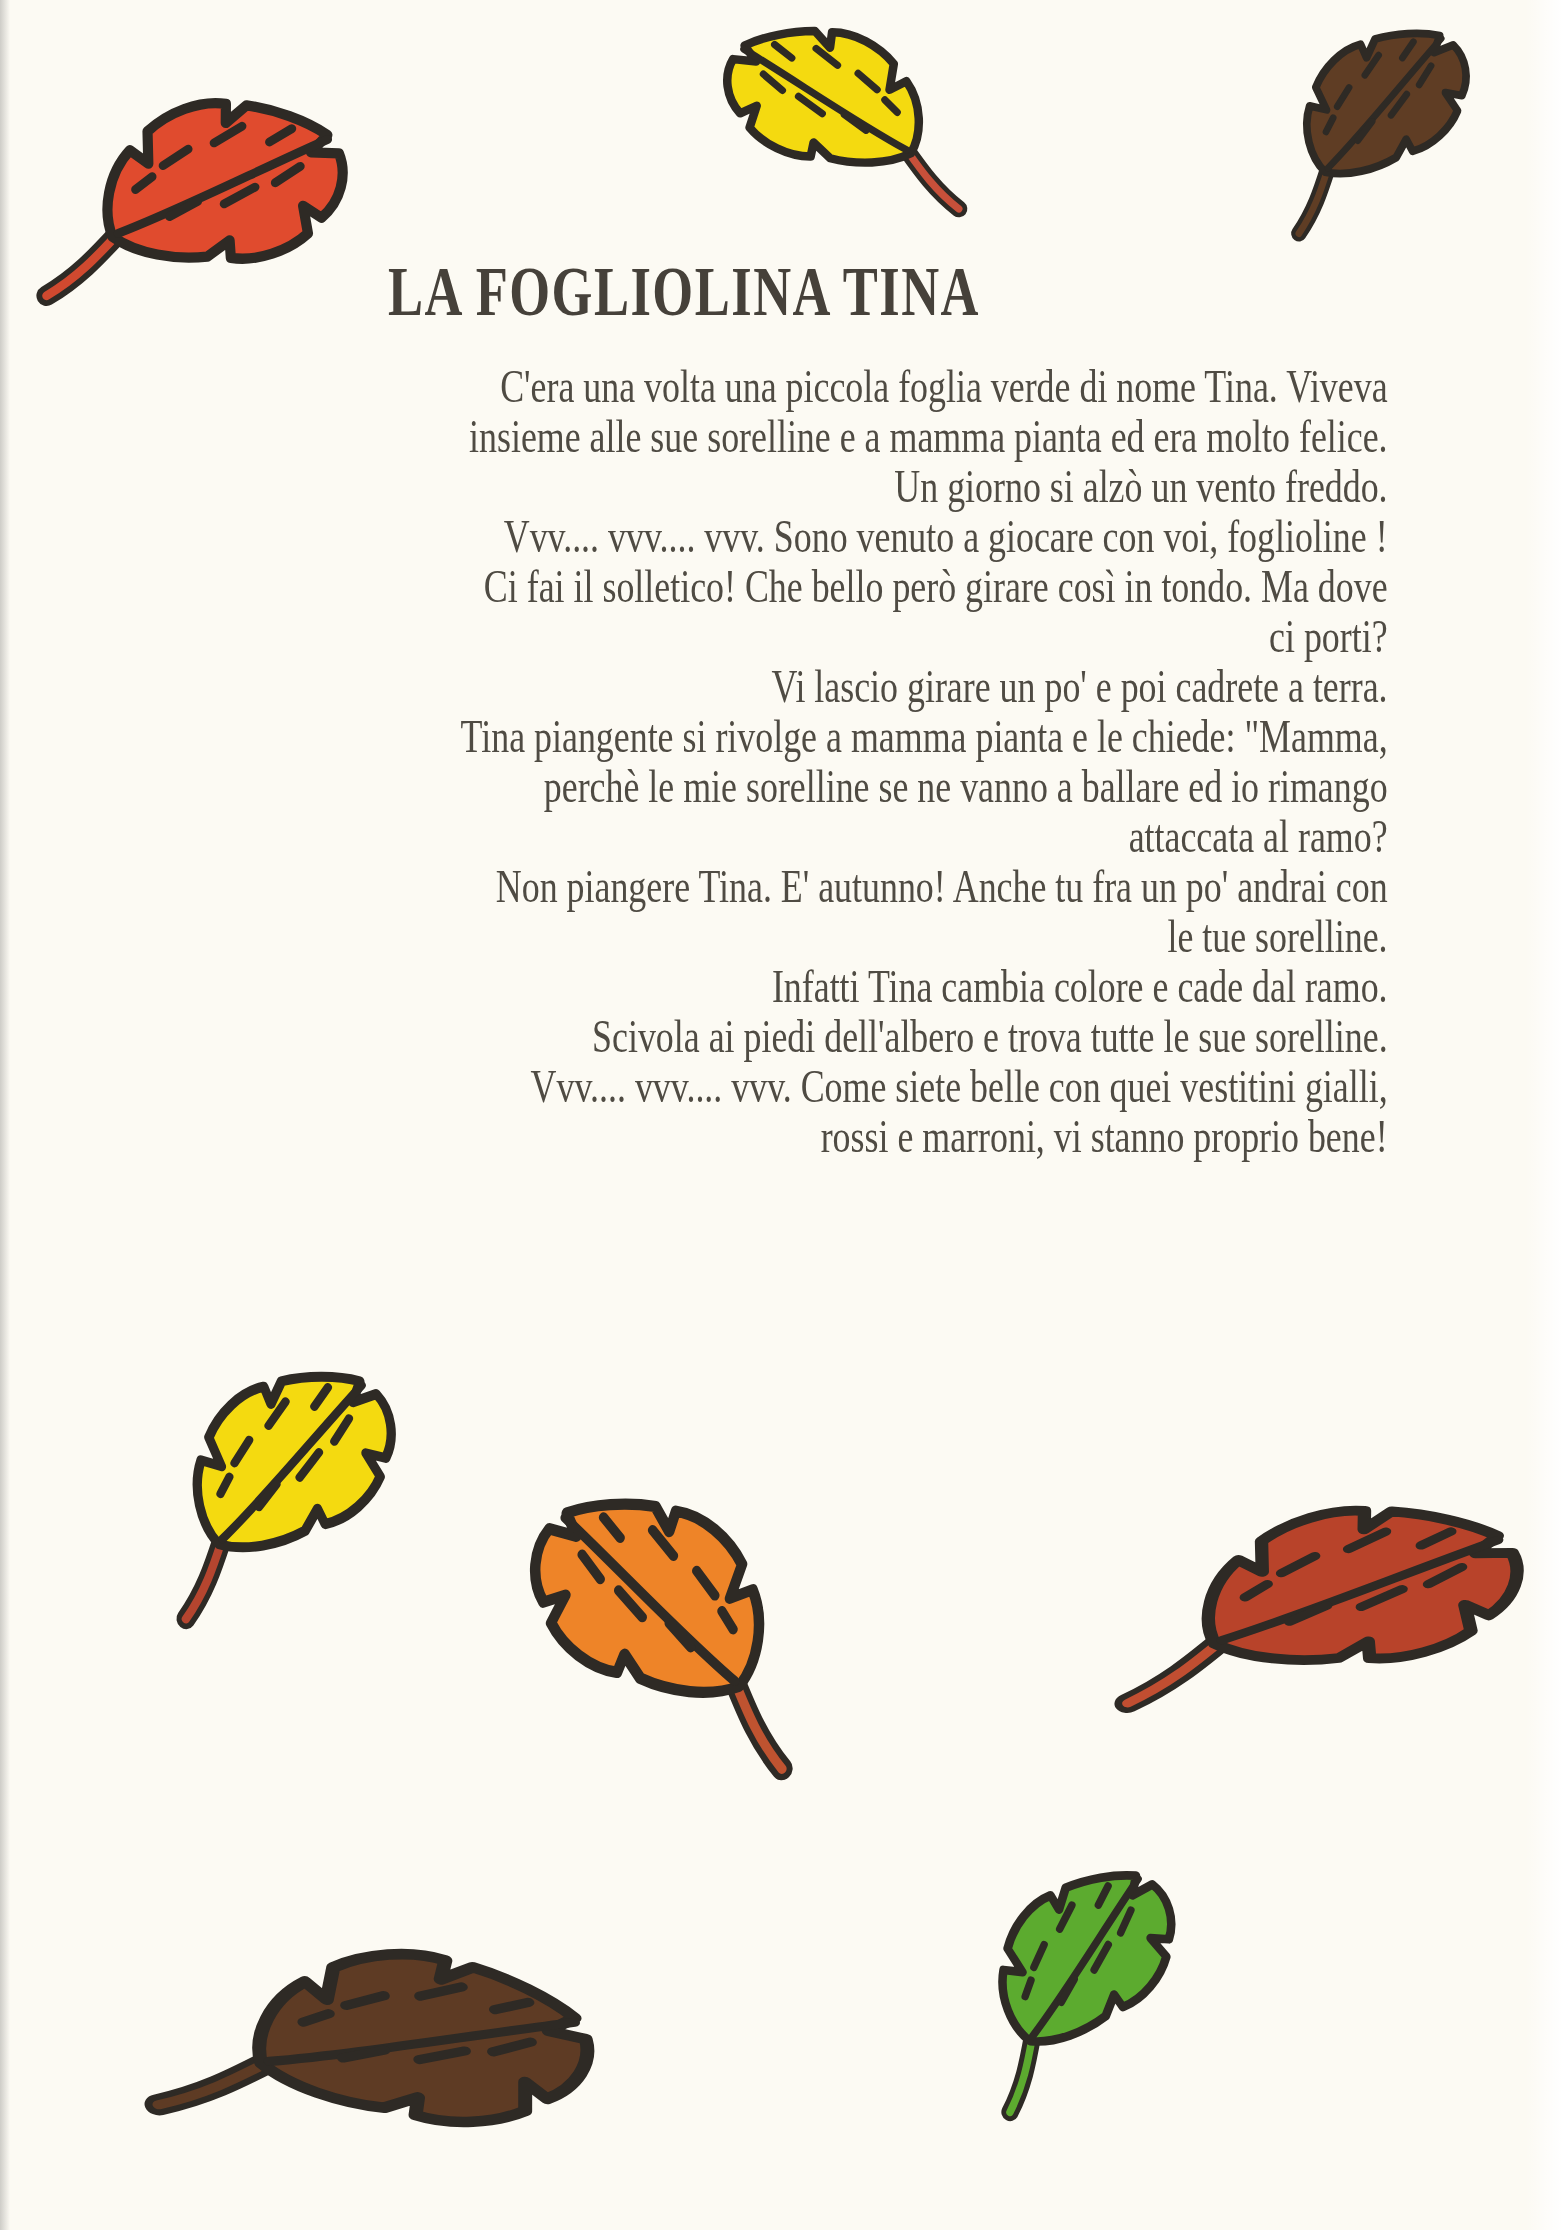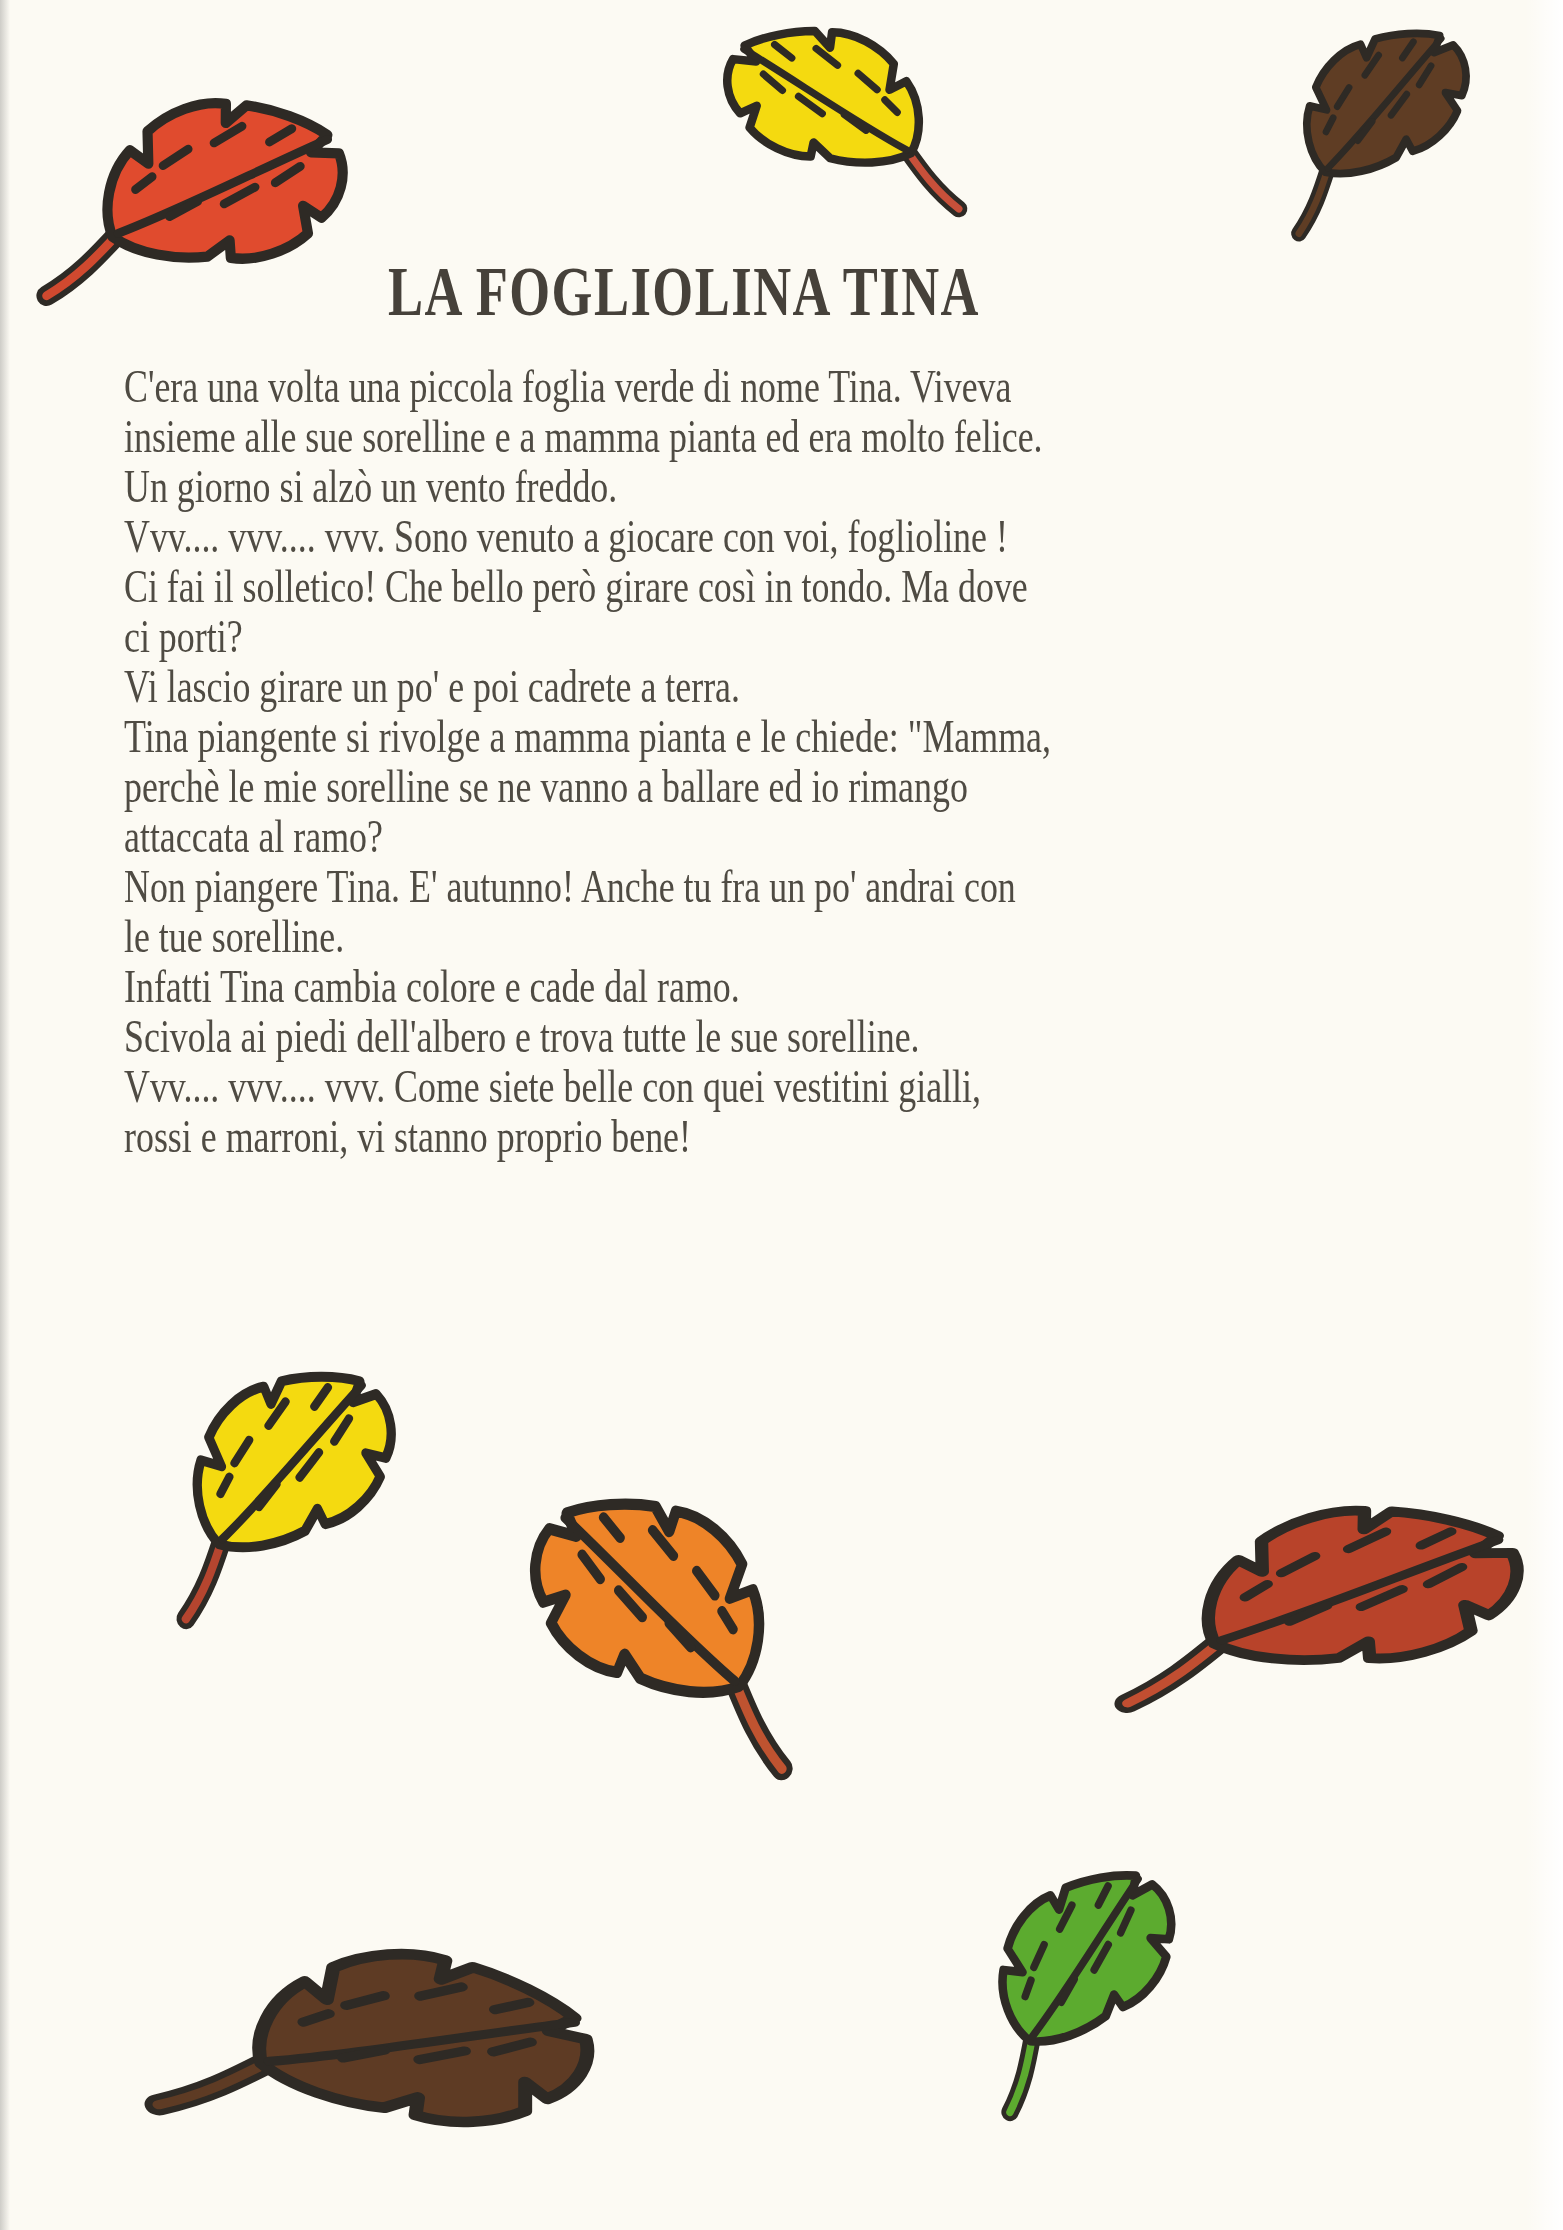--- a/index.html
+++ b/index.html
@@ -9,20 +9,21 @@
     height: 2230px;
     overflow: hidden;
     font-family: "Liberation Serif", "DejaVu Serif", serif;
   }
   .page {
     position: relative;
     width: 1563px;
     height: 2230px;
     background: #fcfaf3;
     overflow: hidden;
+    text-align: right;
     --outline: #2e2a25;
   }
   
   .edge-left {
     position: absolute; left: 0; top: 0; width: 10px; height: 100%;
     background: linear-gradient(to right, rgba(120,120,118,0.35), rgba(120,120,118,0));
     pointer-events: none;
   }
   .edge-right {
     position: absolute; right: 0; top: 0; width: 38px; height: 100%;

